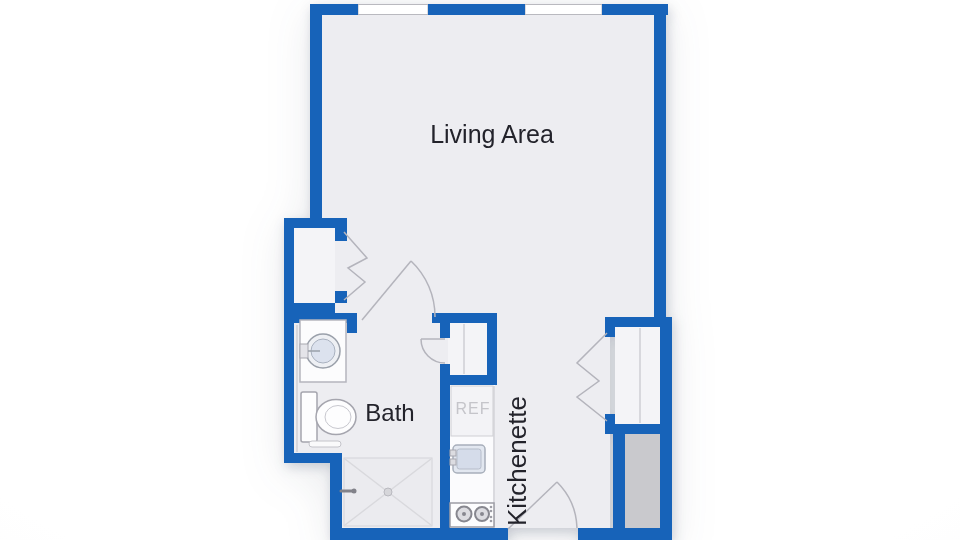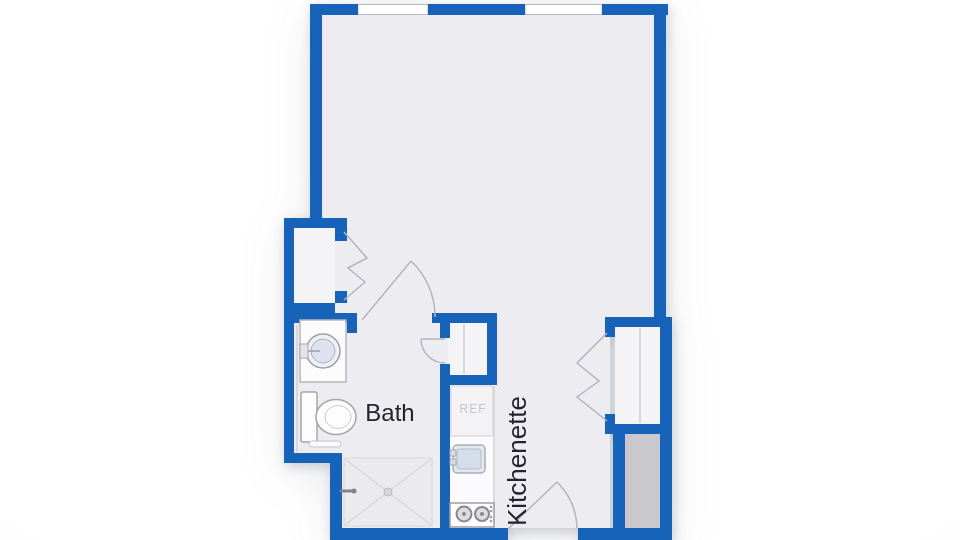--- a/index.html
+++ b/index.html
@@ -25,21 +25,21 @@
   .fix-soft   { fill: #f3f3f6; stroke: #cfcfd4; stroke-width: 1; }
 
   .room-label {
     position: absolute; transform: translate(-50%, -50%);
     color: var(--labelText, #23232b); white-space: nowrap; user-select: none;
   }
   .label-living      { left: 492px; top: 134px; font-size: 25px; }
   .label-bath        { left: 390px; top: 382px; font-size: 24px; margin-top: 31px; }
   .label-kitchenette { left: 517px; top: 461px; font-size: 26px;
                        transform: translate(-50%, -50%) rotate(-90deg); }
-  .label-ref         { left: 473px; top: 409px; font-size: 12px; letter-spacing: 1px;
+  .label-ref         { left: 473px; top: 409px; font-size: 16px; letter-spacing: 1px;
                        color: var(--refText, #c5c5ca); }
 </style>
 </head>
 <body>
 
 <div class="stage">
 
   <svg class="plan" width="960" height="540" viewBox="0 0 960 540">
 
     <g>
@@ -165,16 +165,17 @@
       <circle cx="464" cy="514" r="2" fill="#87878f"></circle>
       <circle cx="482" cy="514" r="7" fill="#dcdce1" stroke="#87878f" stroke-width="2"></circle>
       <circle cx="482" cy="514" r="2" fill="#87878f"></circle>
       <circle cx="491" cy="507" r="1.3" fill="#9d9da5"></circle>
       <circle cx="491" cy="511" r="1.3" fill="#9d9da5"></circle>
       <circle cx="491" cy="517" r="1.3" fill="#9d9da5"></circle>
       <circle cx="491" cy="521" r="1.3" fill="#9d9da5"></circle>
     </g>
   </svg>
 
+  <div class="room-label label-living">Living Area</div>
   <div class="room-label label-bath">Bath</div>
   <div class="room-label label-kitchenette">Kitchenette</div>
   <div class="room-label label-ref">REF</div>
 </div>
 
 </body></html>

